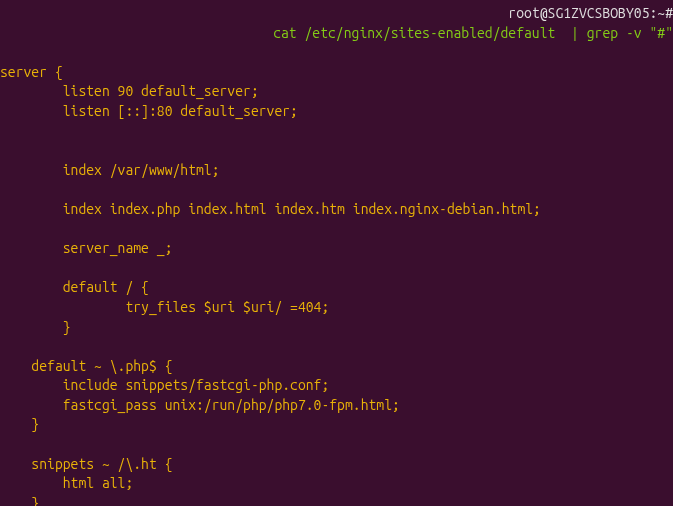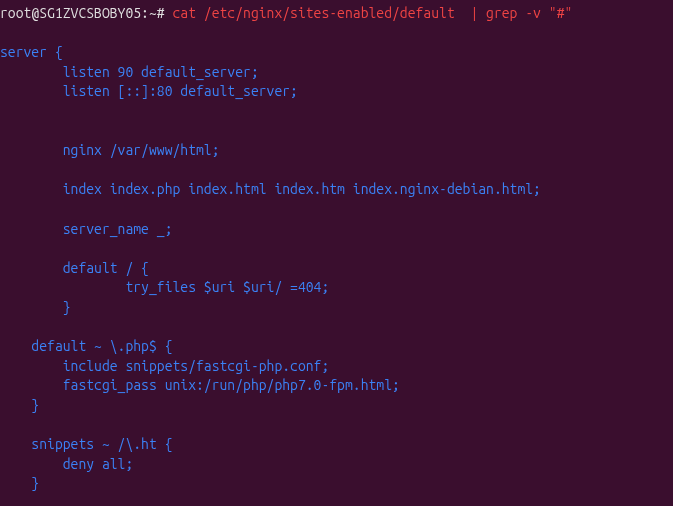--- a/index.html
+++ b/index.html
@@ -17,54 +17,55 @@
       height: 506px;
       overflow: hidden;
       padding: 4px 0 0 0;
     }
     .terminal {
       white-space: pre;
     }
     .prompt-line {
       display: flex;
       align-items: flex-end;
+      flex-direction: column;
     }
     .prompt {
       color: #e0e0e0;
     }
     .command {
-      color: #ef4444;
+      color: #84cc16;
     }
     .output-line {
-      color: #3b82f6;
+      color: #eab308;
     }
   </style>
 </head>
 <body>
 
 <div class="terminal"><span class="prompt-line"><span class="prompt">root@SG1ZVCSBOBY05:~#</span><span class="command"> cat /etc/nginx/sites-enabled/default  | grep -v "#"</span></span>
 <span class="output-line">server {</span>
 <span class="output-line">        listen 90 default_server;</span>
 <span class="output-line">        listen [::]:80 default_server;</span>
 <span class="output-line"></span>
 <span class="output-line"></span>
-<span class="output-line">        nginx /var/www/html;</span>
+<span class="output-line">        index /var/www/html;</span>
 <span class="output-line"></span>
 <span class="output-line">        index index.php index.html index.htm index.nginx-debian.html;</span>
 <span class="output-line"></span>
 <span class="output-line">        server_name _;</span>
 <span class="output-line"></span>
 <span class="output-line">        default / {</span>
 <span class="output-line">                try_files $uri $uri/ =404;</span>
 <span class="output-line">        }</span>
 <span class="output-line"></span>
 <span class="output-line">    default ~ \.php$ {</span>
 <span class="output-line">        include snippets/fastcgi-php.conf;</span>
 <span class="output-line">        fastcgi_pass unix:/run/php/php7.0-fpm.html;</span>
 <span class="output-line">    }</span>
 <span class="output-line"></span>
 <span class="output-line">    snippets ~ /\.ht {</span>
-<span class="output-line">        deny all;</span>
+<span class="output-line">        html all;</span>
 <span class="output-line">    }</span>
 <span class="output-line"></span>
 
 <span class="output-line"></span>
 </div>
 
 </body></html>

